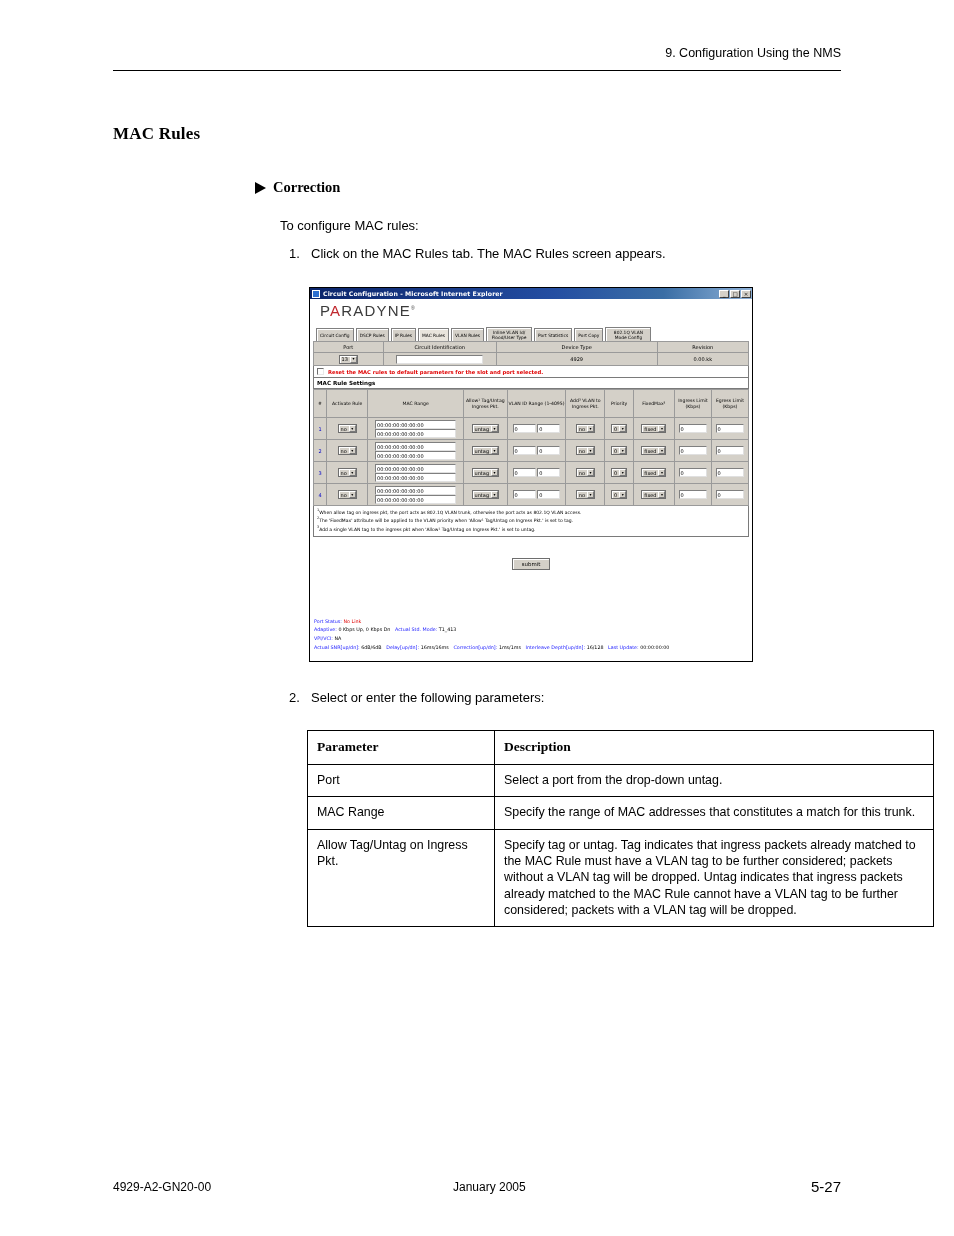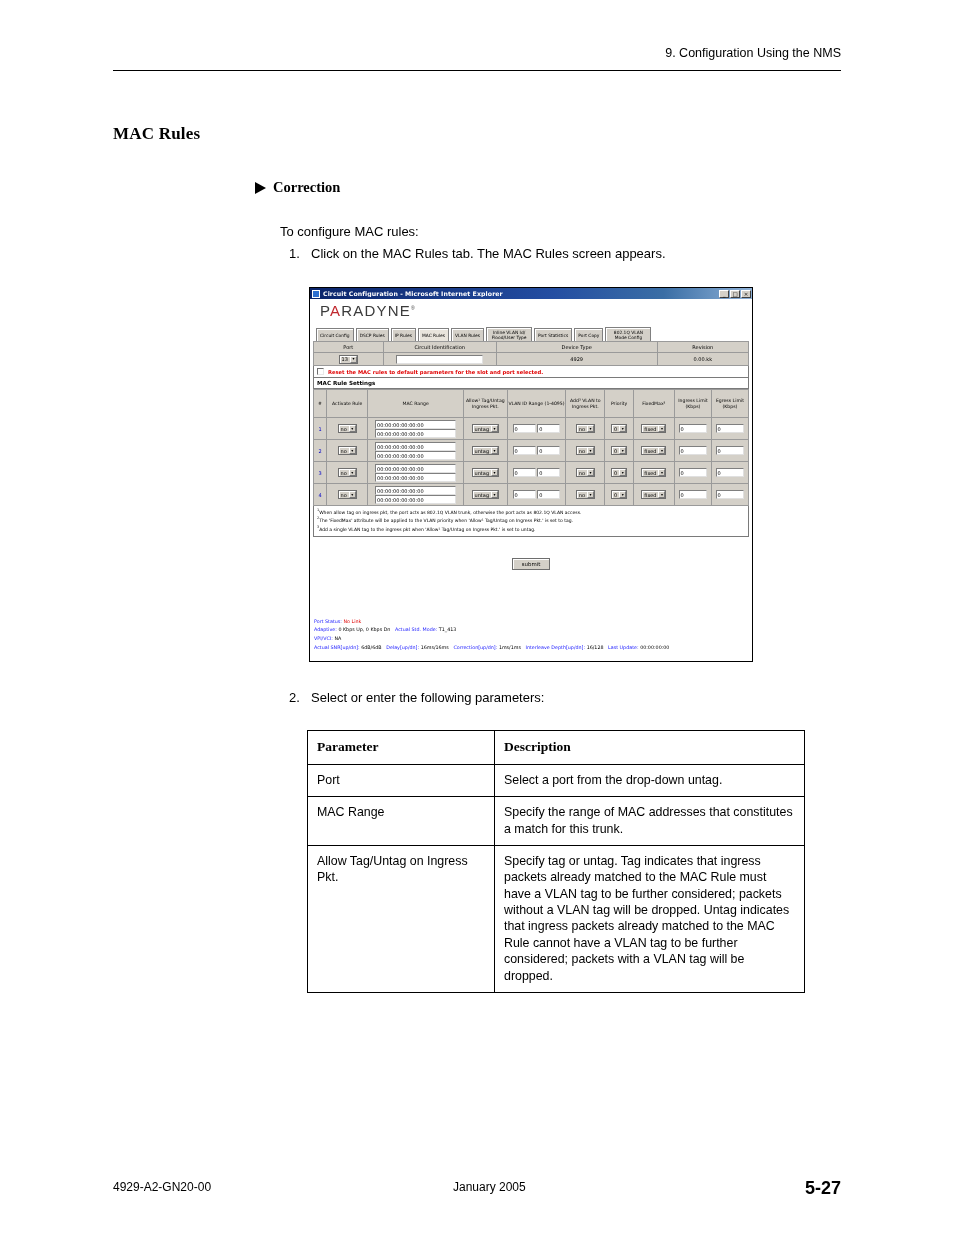--- a/index.html
+++ b/index.html
@@ -25,21 +25,21 @@
     border-bottom:1.6px solid #000;
   }
   .page-footer {
     position:absolute; top:1180px; left:113px; width:728px;
     font-size:12px;
   }
   .page-footer .doc-id { position:absolute; left:0; top:0; }
   .page-footer .date { position:absolute; left:340px; top:0; }
   .page-footer .pageno {
     position:absolute; right:0; top:-2px;
-    font-weight:bold; font-size:18px;
+    font-weight:normal; font-size:15px;
   }
 
   
   h1.section-title {
     position:absolute; top:124px; left:113px;
     margin:0; font-family:"Liberation Serif", serif;
     font-size:17px; font-weight:bold; letter-spacing:0.2px;
   }
   .proc-head {
     position:absolute; top:179px; left:255px;
@@ -47,38 +47,38 @@
     font-size:14.5px; font-weight:bold;
     display:flex; align-items:center; gap:7px;
   }
   .tri {
     width:0; height:0;
     border-left:11px solid #000;
     border-top:6.5px solid transparent;
     border-bottom:6.5px solid transparent;
   }
   .lead-in {
-    position:absolute; top:224px; left:280px;
+    position:absolute; top:218px; left:280px;
     font-size:13px;
   }
   .step1 {
     position:absolute; top:246px; left:289px;
     font-size:13px;
   }
   .step1 .num { display:inline-block; width:22px; }
   .step2 {
     position:absolute; top:690px; left:289px;
     font-size:13px;
   }
   .step2 .num { display:inline-block; width:22px; }
 
   
   table.param-table {
     position:absolute; top:730px; left:307px;
-    width:498px;
+    width:627px;
     border-collapse:collapse;
     font-size:12.4px;
   }
   table.param-table th, table.param-table td {
     border:1px solid #000;
     padding:7px 9px 8px 9px;
     vertical-align:top;
     text-align:left;
     line-height:1.32;
   }

